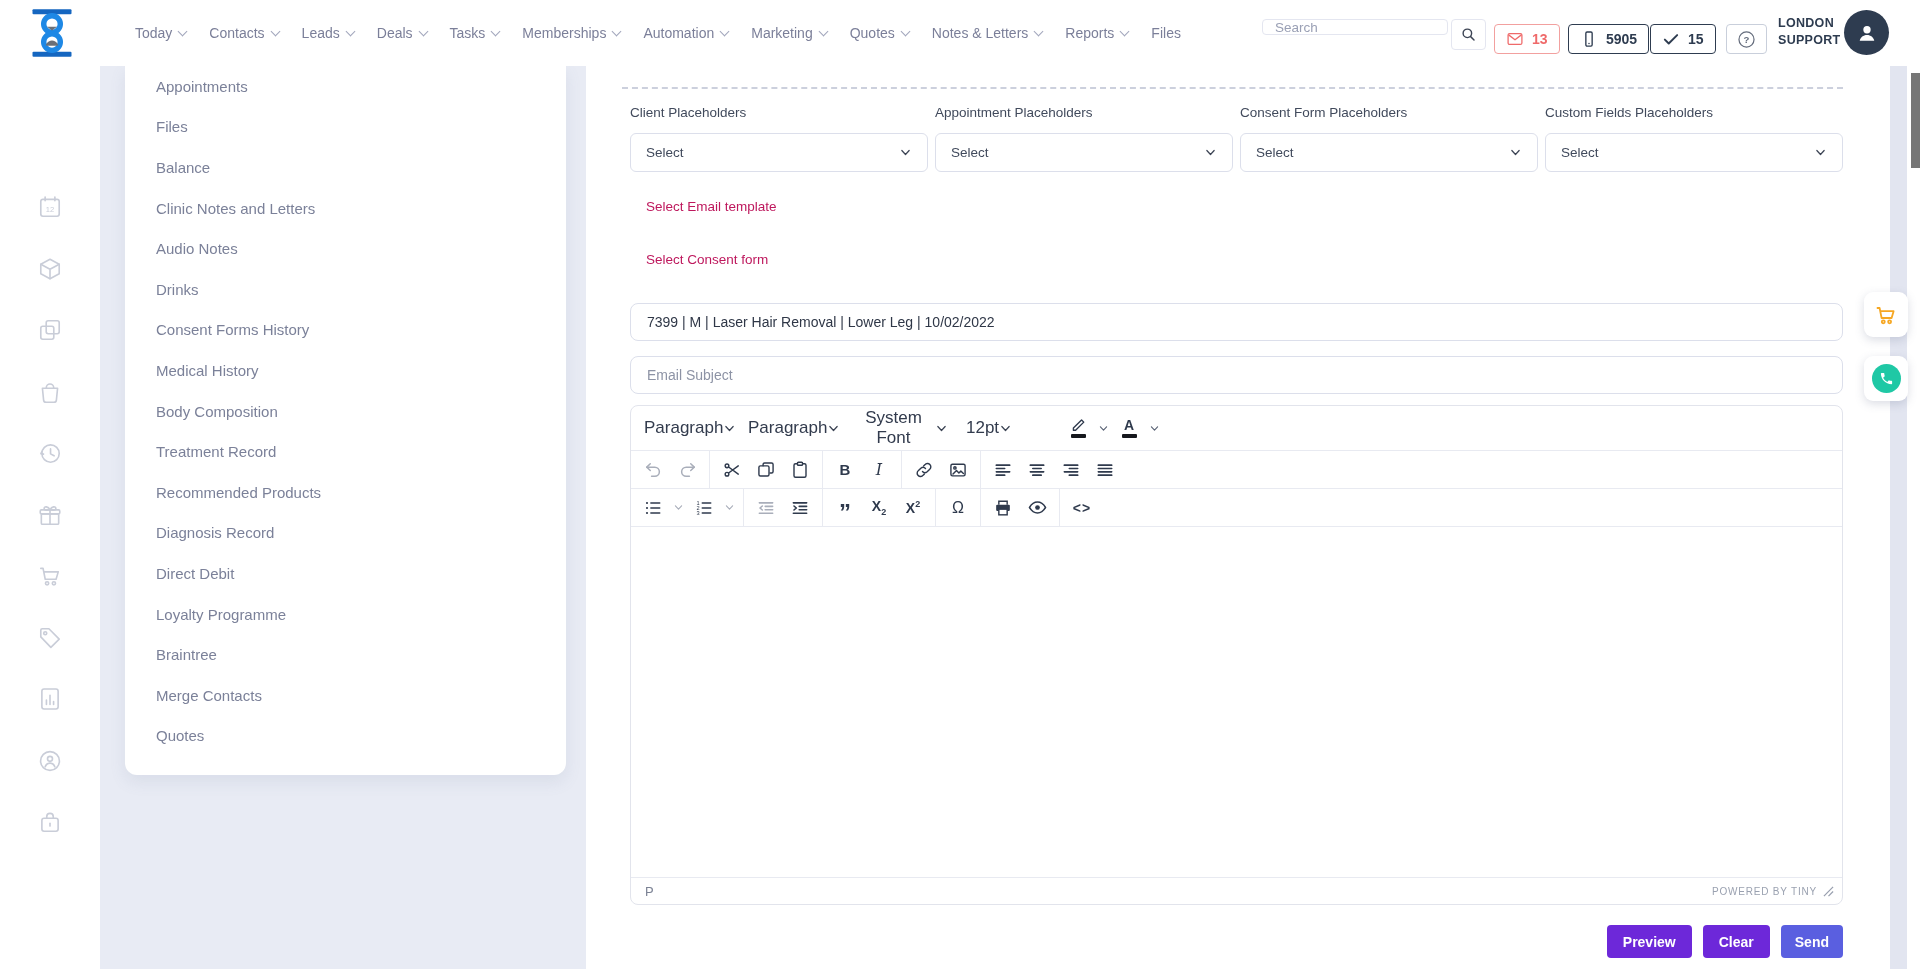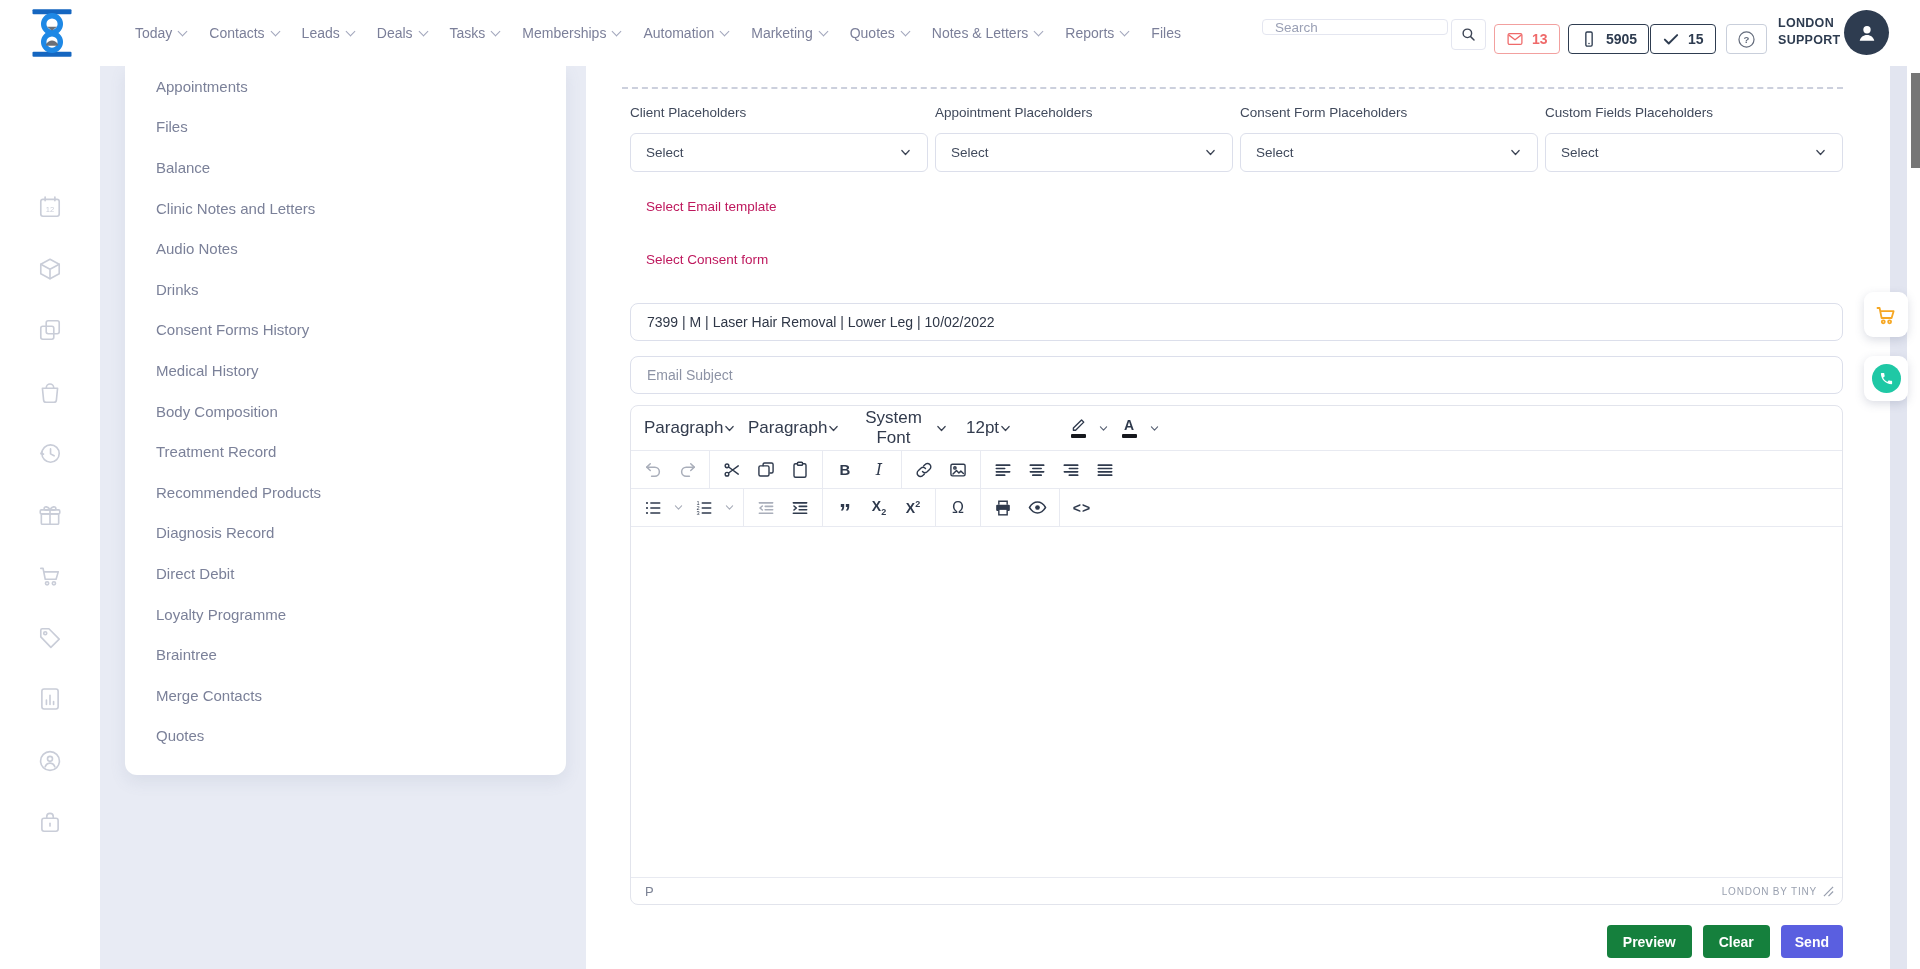--- a/index.html
+++ b/index.html
@@ -84,21 +84,21 @@
   .statusbar{height:27px;border-top:1px solid #e8eaf1;display:flex;align-items:center;
         justify-content:space-between;padding:0 8px 0 14px;flex:0 0 auto;}
   .elempath{font-size:13px;color:#7b8294;}
   .branding-wrap{display:flex;align-items:center;gap:6px;}
   .branding{font-size:10px;letter-spacing:.8px;color:#9aa1b0;}
 
   
   .actions{position:absolute;top:859px;right:0;display:flex;gap:11px;}
   .btn{height:33px;border:none;border-radius:4px;color:#fff;font-size:14px;font-weight:bold;
         padding:0 16px;cursor:pointer;font-family:"Liberation Sans",sans-serif;}
-  .btn-dark{background:#15803d;} .btn-send{background:#5a5fe0;padding:0 14px;}
+  .btn-dark{background:#6d28d9;} .btn-send{background:#5a5fe0;padding:0 14px;}
 
   
   .inner-track{position:absolute;left:1890px;top:66px;width:17px;height:903px;background:#e2e5f0;z-index:3;}
   .scroll-thumb{position:absolute;left:1911px;top:73px;width:9px;height:95px;background:#767676;z-index:4;}
   .float-card{position:absolute;left:1864px;width:44px;height:45px;background:#fff;border-radius:9px;
         box-shadow:0 3px 10px rgba(90,100,130,.22);display:flex;align-items:center;justify-content:center;
         cursor:pointer;z-index:5;}
   .fc-cart{top:292px;} .fc-phone{top:356px;}
   .phone-circle{width:29px;height:29px;border-radius:50%;background:#1fc8a5;display:flex;align-items:center;justify-content:center;}
 </style>
@@ -590,21 +590,21 @@
               <span class="tb-xs" style="letter-spacing:1px;">&lt;&gt;</span>
             </button>
         </div>
       </div>
 
       <div class="editor-body"></div>
 
       <div class="statusbar">
         <span class="elempath">P</span>
         <span class="branding-wrap">
-          <span class="branding">LONDON BY TINY</span>
+          <span class="branding">POWERED BY TINY</span>
           <svg width="11" height="11" viewBox="0 0 12 12">
               <path d="M11 1L1 11M11 6L6 11" stroke="#9aa1b0" stroke-width="1.4"></path>
             </svg>
         </span>
       </div>
     </div>
 
     <div class="actions">
       <button class="btn btn-dark">Preview</button>
       <button class="btn btn-dark">Clear</button>

